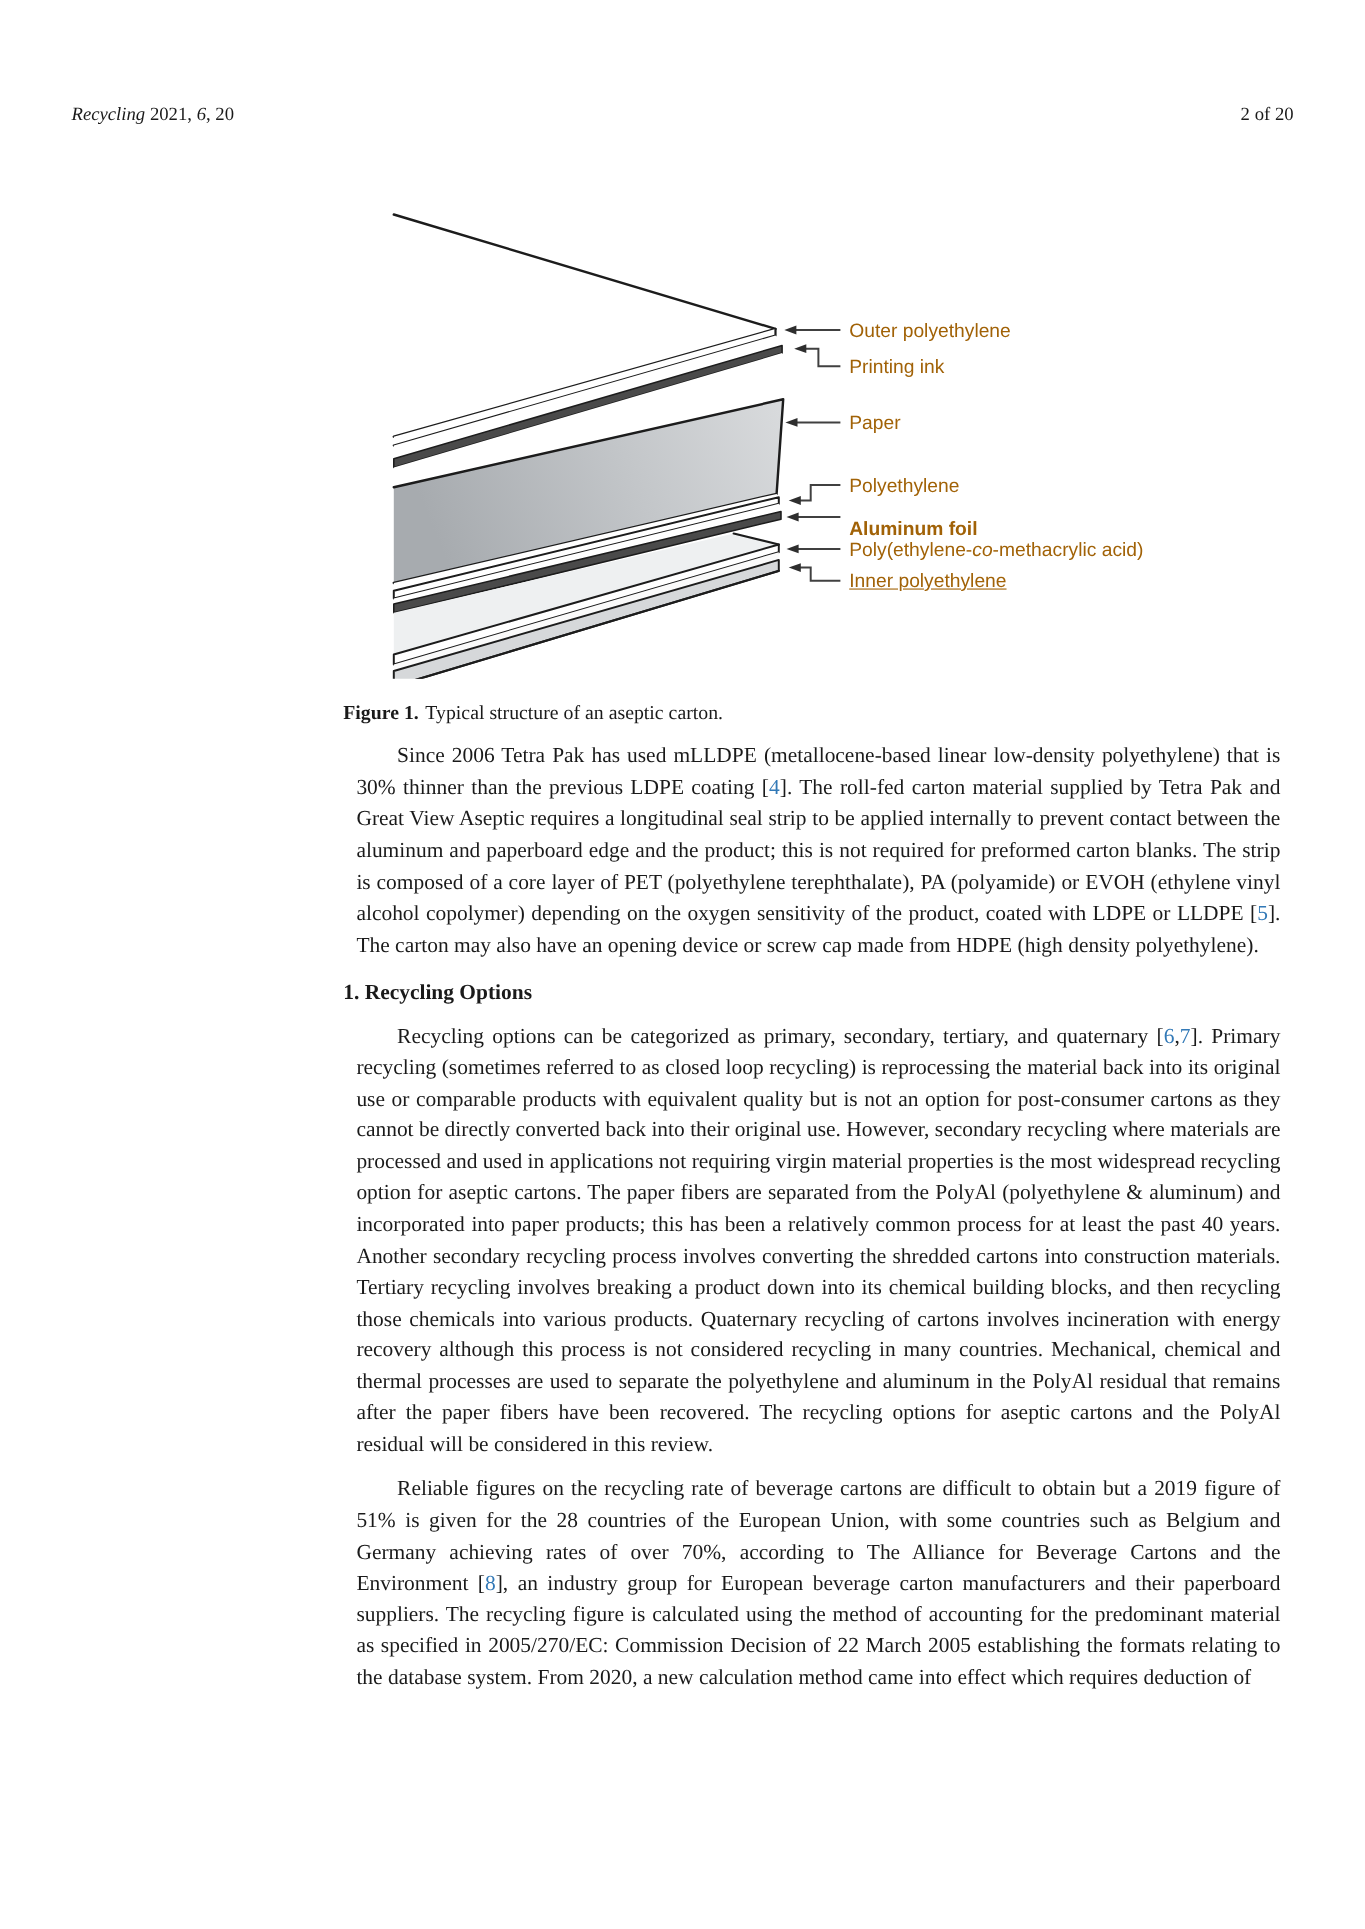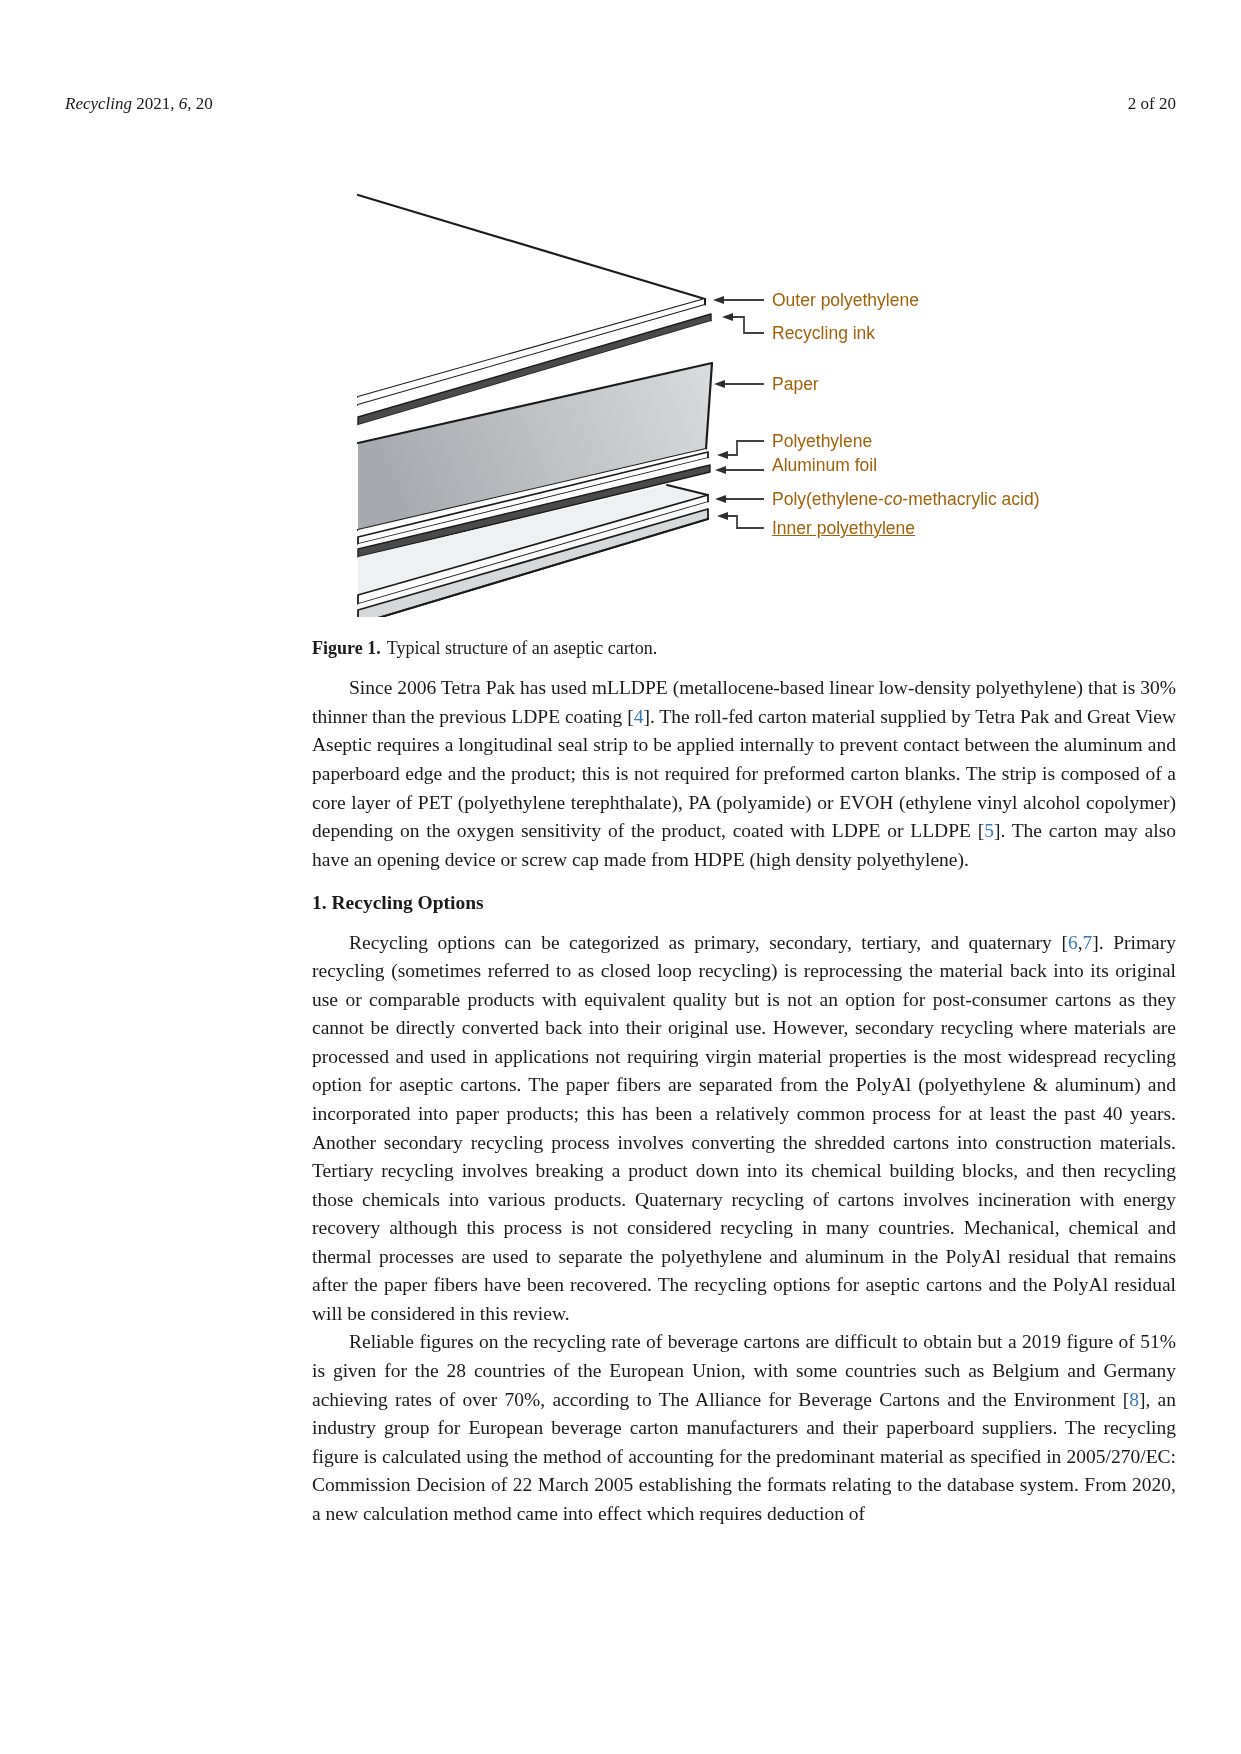--- a/index.html
+++ b/index.html
@@ -32,21 +32,21 @@
     color:#a16207;white-space:nowrap;
   }
   .fig-label .italic{font-style:italic;}
   .caption{
     margin:16px 0 14px 0;
     font-size:18px;line-height:1.35;
   }
   .cap-label{font-weight:bold;margin-right:6px;}
   
   .content p.body{
-    margin:0;
+    margin:12px;
     font-size:19.5px;line-height:1.465;
     text-align:justify;text-indent:37px;font-family:Liberation Serif, serif;
   }
   .content h2.sect{
     font-size:19.5px;line-height:1.3;
     margin:16px 0 13px 0;font-weight:bold;
   }
   .cite{color:#3279b7;}
   .italic{font-style:italic;}
   .bold{font-weight:bold;}
@@ -120,24 +120,24 @@
           <polygon points="410,145 421,141 421,149"></polygon>
           <polygon points="402,212 413,208 413,216"></polygon>
           <polygon points="405,283 416,279 416,287"></polygon>
           <polygon points="403,298 414,294 414,302"></polygon>
           <polygon points="403,327 414,323 414,331"></polygon>
           <polygon points="405,344 416,340 416,348"></polygon>
         </g>
       </svg>
 
       <div class="fig-label" style="left:460px;top:117px;"><span>Outer polyethylene</span></div>
-      <div class="fig-label" style="left:460px;top:150px;"><span>Recycling ink</span></div>
+      <div class="fig-label" style="left:460px;top:150px;"><span>Printing ink</span></div>
       <div class="fig-label" style="left:460px;top:201px;"><span>Paper</span></div>
       <div class="fig-label" style="left:460px;top:258px;"><span>Polyethylene</span></div>
-      <div class="fig-label" style="left:460px;top:282px;"><span>Aluminum foil</span></div>
+      <div class="fig-label" style="left:460px;top:297px;font-weight:bold;"><span>Aluminum foil</span></div>
       <div class="fig-label" style="left:460px;top:316px;"><span>Poly(ethylene-</span><span class="italic">co</span><span>-methacrylic acid)</span></div>
       <div class="fig-label" style="left:460px;top:345px;text-decoration:underline;"><span>Inner polyethylene</span></div>
     </div>
 
     <p class="caption"><span class="cap-label">Figure 1.</span><span>Typical structure of an aseptic carton.</span></p>
 
     <p class="body"><span>Since 2006 Tetra Pak has used mLLDPE (metallocene-based linear low-density polyethylene) that is 30% thinner than the previous LDPE coating [</span><span class="cite">4</span><span>]. The roll-fed carton material supplied by Tetra Pak and Great View Aseptic requires a longitudinal seal strip to be applied internally to prevent contact between the aluminum and paperboard edge and the product; this is not required for preformed carton blanks. The strip is composed of a core layer of PET (polyethylene terephthalate), PA (polyamide) or EVOH (ethylene vinyl alcohol copolymer) depending on the oxygen sensitivity of the product, coated with LDPE or LLDPE [</span><span class="cite">5</span><span>]. The carton may also have an opening device or screw cap made from HDPE (high density polyethylene).</span></p>
 
     <h2 class="sect">1. Recycling Options</h2>
 

